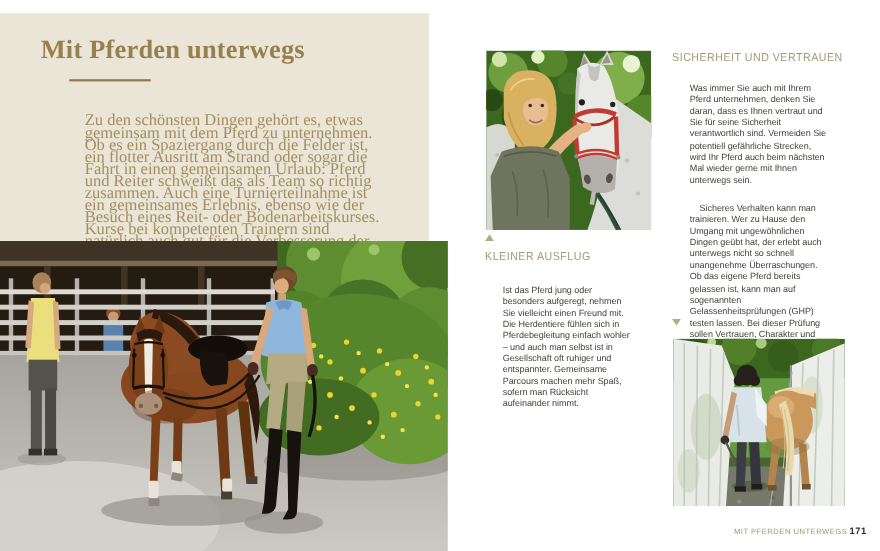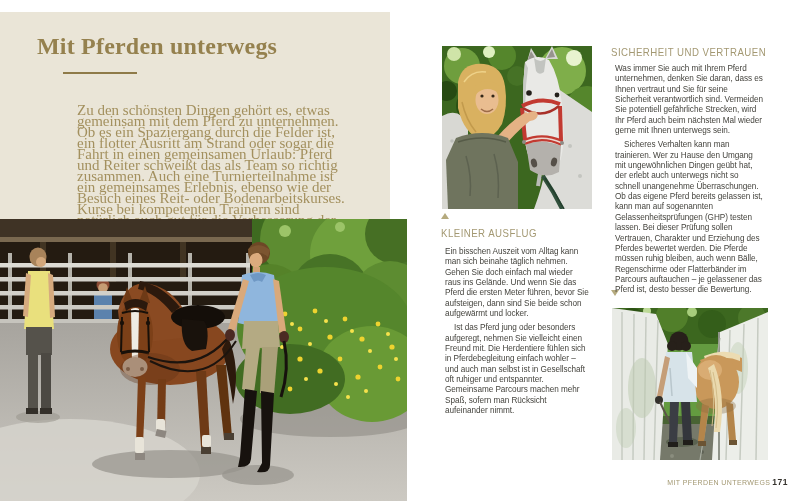--- a/index.html
+++ b/index.html
@@ -33,21 +33,21 @@
     position:absolute;margin:0;font-weight:normal;
     font-size:10.5px;letter-spacing:.5px;color:#a39872;white-space:nowrap;
     transform:scaleX(.92);transform-origin:0 50%;
   }
   .heading-ausflug{left:441px;top:227px;}
   .heading-sicherheit{left:611px;top:46px;}
   .col{
     position:absolute;color:#45443e;font-size:8.2px;line-height:10.35px;
     hyphens:auto;-webkit-hyphens:auto;letter-spacing:-.05px;
   }
-  .col p{margin:4px;}
+  .col p{margin:16px;}
   .col p + p{text-indent:9px;}
   .col-ausflug{left:441px;top:243px;width:153px;}
   .col-sicherheit{left:611px;top:60px;width:158px;}
   
   .footer{
     position:absolute;right:12px;top:477px;
     display:flex;align-items:baseline;gap:2px;
   }
   .footer .chapter{font-size:7px;letter-spacing:.4px;color:#a39872;}
   .footer .pagenum{font-size:8.5px;font-weight:bold;color:#35322d;letter-spacing:.5px;}
@@ -306,21 +306,20 @@
         <path d="M24,110 Q30,130 28,150" stroke="#5d6250" stroke-width="1.5" fill="none"></path>
         <path d="M52,108 Q58,128 56,152" stroke="#5d6250" stroke-width="1.5" fill="none"></path>
       </g>
     </svg>
 
     <span class="tri tri-up" title=""></span>
     <span class="tri tri-down" title=""></span>
 
     <h2 class="col-heading heading-ausflug">KLEINER AUSFLUG</h2>
     <div class="col col-ausflug" lang="de">
-      <p>Ein bisschen Auszeit vom Alltag kann man sich beinahe täglich nehmen. Gehen Sie doch einfach mal wieder raus ins Gelände. Und wenn Sie das Pferd die ersten Meter führen, bevor Sie aufsteigen, dann sind Sie beide schon aufgewärmt und locker.</p>
       <p>Ist das Pferd jung oder besonders aufgeregt, nehmen Sie vielleicht einen Freund mit. Die Herdentiere fühlen sich in Pferdebegleitung einfach wohler – und auch man selbst ist in Gesellschaft oft ruhiger und entspannter. Gemeinsame Parcours machen mehr Spaß, sofern man Rücksicht aufeinander nimmt.</p>
     </div>
 
     <h2 class="col-heading heading-sicherheit">SICHERHEIT UND VERTRAUEN</h2>
     <div class="col col-sicherheit" lang="de">
       <p>Was immer Sie auch mit Ihrem Pferd unternehmen, denken Sie daran, dass es Ihnen vertraut und Sie für seine Sicherheit verantwortlich sind. Vermeiden Sie potentiell gefährliche Strecken, wird Ihr Pferd auch beim nächsten Mal wieder gerne mit Ihnen unterwegs sein.</p>
       <p>Sicheres Verhalten kann man trainieren. Wer zu Hause den Umgang mit ungewöhnlichen Dingen geübt hat, der erlebt auch unterwegs nicht so schnell unangenehme Überraschungen. Ob das eigene Pferd bereits gelassen ist, kann man auf sogenannten Gelassenheitsprüfungen (GHP) testen lassen. Bei dieser Prüfung sollen Vertrauen, Charakter und Erziehung des Pferdes bewertet werden. Die Pferde müssen ruhig bleiben, auch wenn Bälle, Regenschirme oder Flatterbänder im Parcours auftauchen – je gelassener das Pferd ist, desto besser die Bewertung.</p>
     </div>
 
     <svg class="photo-parcours" viewBox="0 0 156 152" aria-hidden="true">

